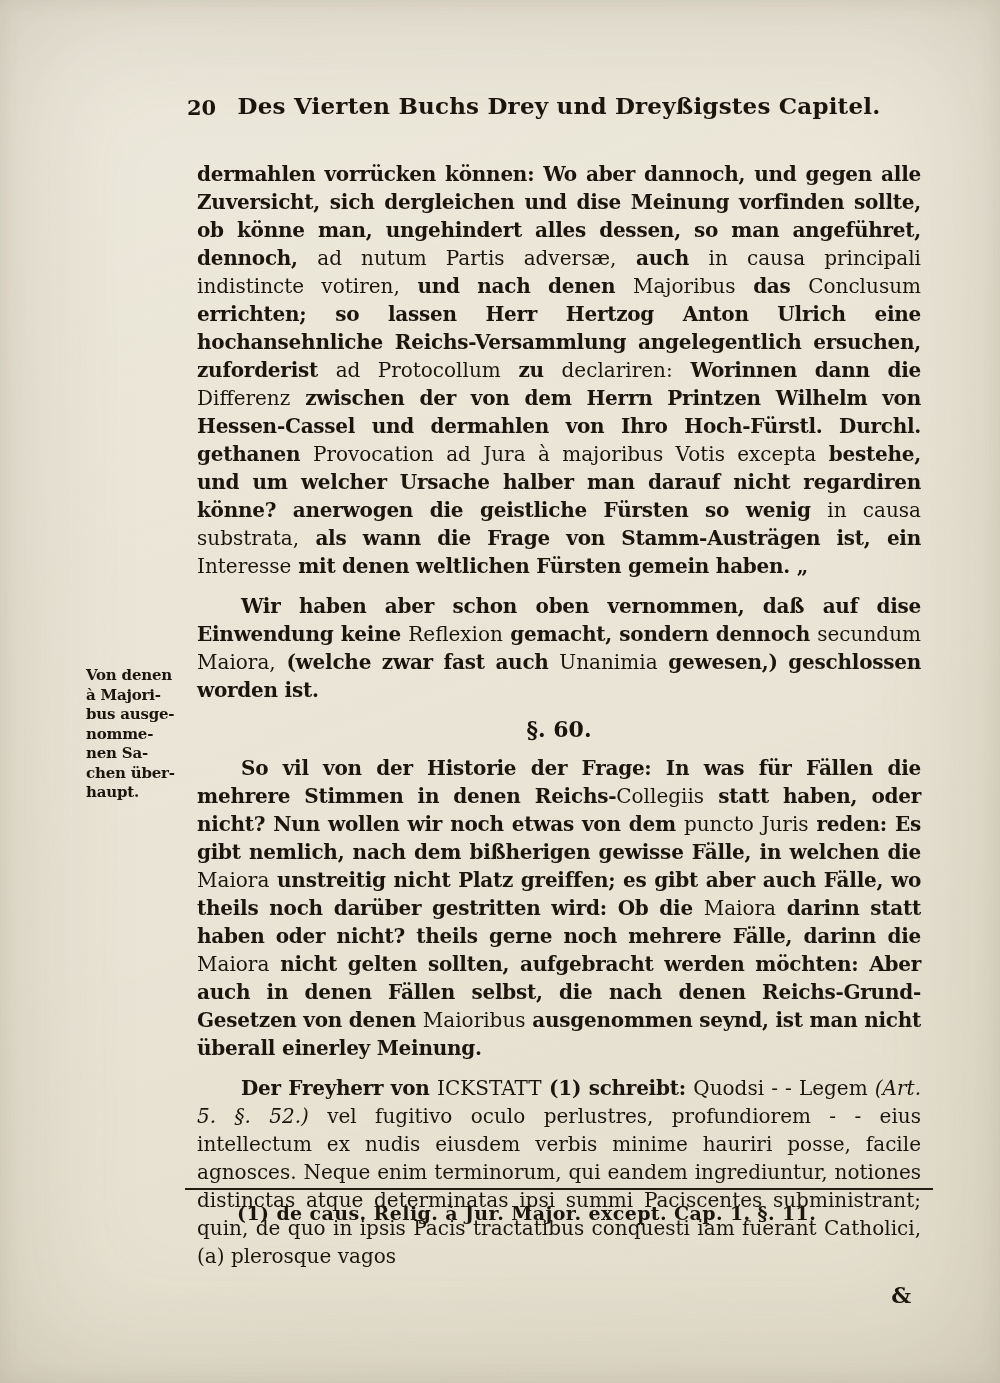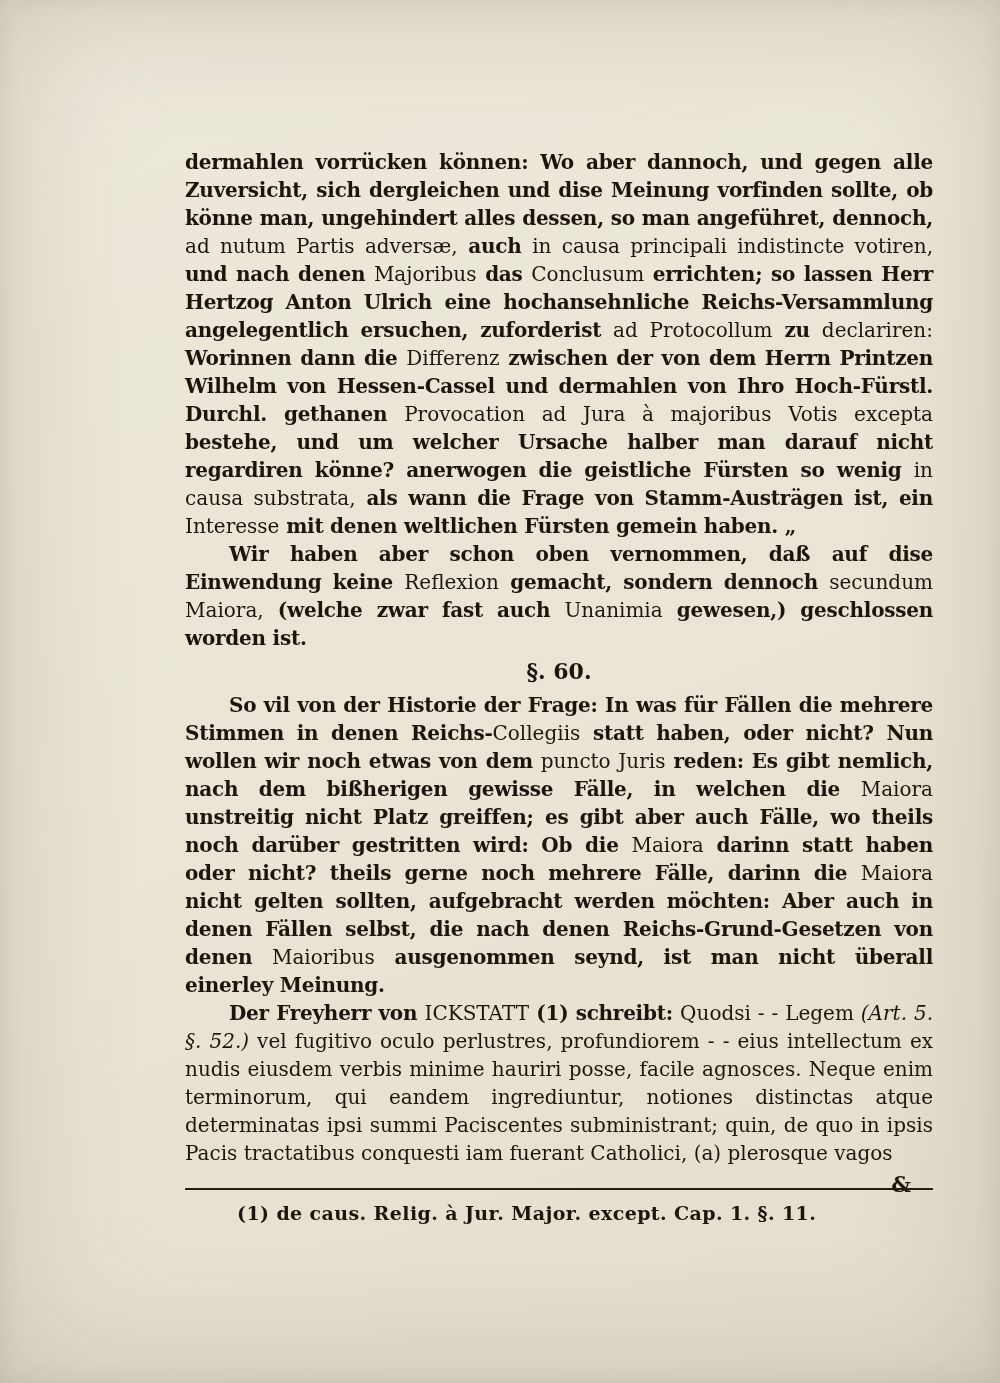--- a/index.html
+++ b/index.html
@@ -24,21 +24,21 @@
   }
   .runhead {
     text-align: center;
     font-size: 23px; font-weight: 700;
     letter-spacing: 0.2px;
   }
   .textcol {
     position: absolute; left: 185px; top: 148px; width: 748px;
   }
   .para {
-    margin: 0;
+    margin: 12px;
     font-size: 20px;
     line-height: 28px;
     text-align: justify;
   }
   .para.indent { text-indent: 44px; }
   .fraktur { font-weight: 700; letter-spacing: -0.25px; }
   .latin   { font-weight: 400; }
   .italic  { font-style: italic; }
   .secthead {
     margin: 6px 0 7px 0;
@@ -64,21 +64,34 @@
   .footnote {
     position: absolute; left: 237px; top: 1202px; width: 640px;
     font-size: 19px; font-weight: 600; letter-spacing: 0.4px;
   }
 </style>
 </head>
 <body>
 
 <div class="page">
 
+  <header class="pagehead">
+    <span class="pagenum">20</span>
+    <div class="runhead">Des Vierten Buchs Drey und Dreyßigstes Capitel.</div>
+  </header>
 
+  <aside class="marginnote">
+      <div class="note-line">Von denen</div>
+      <div class="note-line">à Majori-</div>
+      <div class="note-line">bus ausge-</div>
+      <div class="note-line">nomme-</div>
+      <div class="note-line">nen Sa-</div>
+      <div class="note-line">chen über-</div>
+      <div class="note-line">haupt.</div>
+    </aside>
 
   <main class="textcol">
     <p class="para"><span class="fraktur">dermahlen vorrücken können: Wo aber dannoch, und gegen alle Zuversicht, sich dergleichen und dise Meinung vorfinden sollte, ob könne man, ungehindert alles dessen, so man angeführet, dennoch, </span><span class="latin">ad nutum Partis adversæ,</span><span class="fraktur"> auch </span><span class="latin">in causa principali indistincte votiren,</span><span class="fraktur"> und nach denen </span><span class="latin">Majoribus</span><span class="fraktur"> das </span><span class="latin">Conclusum</span><span class="fraktur"> errichten; so lassen Herr Hertzog Anton Ulrich eine hochansehnliche Reichs-Versammlung angelegentlich ersuchen, zuforderist </span><span class="latin">ad Protocollum</span><span class="fraktur"> zu </span><span class="latin">declariren:</span><span class="fraktur"> Worinnen dann die </span><span class="latin">Differenz</span><span class="fraktur"> zwischen der von dem Herrn Printzen Wilhelm von Hessen-Cassel und dermahlen von Ihro Hoch-Fürstl. Durchl. gethanen </span><span class="latin">Provocation ad Jura à majoribus Votis excepta</span><span class="fraktur"> bestehe, und um welcher Ursache halber man darauf nicht regardiren könne? anerwogen die geistliche Fürsten so wenig </span><span class="latin">in causa substrata,</span><span class="fraktur"> als wann die Frage von Stamm-Austrägen ist, ein </span><span class="latin">Interesse</span><span class="fraktur"> mit denen weltlichen Fürsten gemein haben. „</span></p>
     <p class="para indent"><span class="fraktur">Wir haben aber schon oben vernommen, daß auf dise Einwendung keine </span><span class="latin">Reflexion</span><span class="fraktur"> gemacht, sondern dennoch </span><span class="latin">secundum Maiora,</span><span class="fraktur"> (welche zwar fast auch </span><span class="latin">Unanimia</span><span class="fraktur"> gewesen,) geschlossen worden ist.</span></p>
     <h2 class="secthead">§. 60.</h2>
     <p class="para indent"><span class="fraktur">So vil von der Historie der Frage: In was für Fällen die mehrere Stimmen in denen Reichs-</span><span class="latin">Collegiis</span><span class="fraktur"> statt haben, oder nicht? Nun wollen wir noch etwas von dem </span><span class="latin">puncto Juris</span><span class="fraktur"> reden: Es gibt nemlich, nach dem bißherigen gewisse Fälle, in welchen die </span><span class="latin">Maiora</span><span class="fraktur"> unstreitig nicht Platz greiffen; es gibt aber auch Fälle, wo theils noch darüber gestritten wird: Ob die </span><span class="latin">Maiora</span><span class="fraktur"> darinn statt haben oder nicht? theils gerne noch mehrere Fälle, darinn die </span><span class="latin">Maiora</span><span class="fraktur"> nicht gelten sollten, aufgebracht werden möchten: Aber auch in denen Fällen selbst, die nach denen Reichs-Grund-Gesetzen von denen </span><span class="latin">Maioribus</span><span class="fraktur"> ausgenommen seynd, ist man nicht überall einerley Meinung.</span></p>
     <p class="para indent"><span class="fraktur">Der Freyherr von </span><span class="latin">ICKSTATT</span><span class="fraktur"> (1) schreibt: </span><span class="latin">Quodsi - - Legem </span><span class="latin italic">(Art. 5. §. 52.)</span><span class="latin"> vel fugitivo oculo perlustres, profundiorem - - eius intellectum ex nudis eiusdem verbis minime hauriri posse, facile agnosces. Neque enim terminorum, qui eandem ingrediuntur, notiones distinctas atque determinatas ipsi summi Paciscentes subministrant; quin, de quo in ipsis Pacis tractatibus conquesti iam fuerant Catholici, (a) plerosque vagos</span></p>
     <div class="catchword">&amp;</div>
   </main>
 

